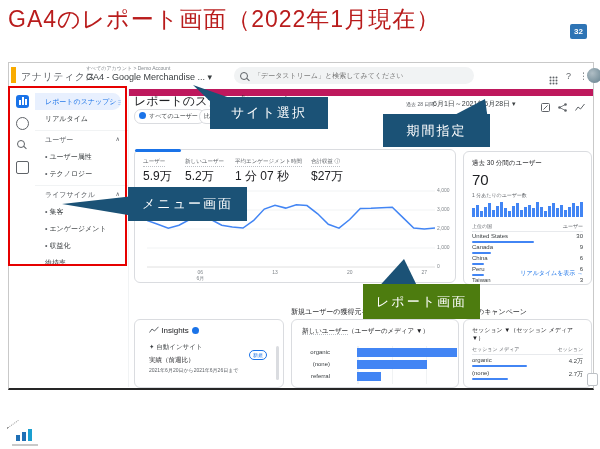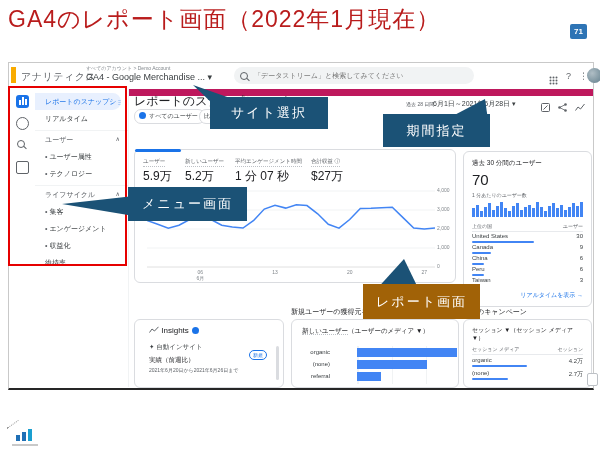--- a/index.html
+++ b/index.html
@@ -59,21 +59,21 @@
   .card{border:1px solid #dadce0;border-radius:6px;background:#fff;box-sizing:border-box;}
   #mcard{left:125px;top:86px;width:322px;height:134px;}
   #mtab{left:0;top:-1px;width:46px;height:3px;background:#1a73e8;border-radius:2px;}
   .m-label{position:absolute;top:8px;font-size:5.5px;color:#5f6368;border-bottom:1px dotted #bdc1c6;padding-bottom:1px;white-space:nowrap;}
   .m-value{position:absolute;top:18px;font-size:12px;color:#202124;white-space:nowrap;}
   #plot{left:12px;top:40px;width:288px;height:78px;}
   .y-tick{position:absolute;left:302px;font-size:5px;color:#80868b;}
   .x-tick{position:absolute;top:119px;font-size:5px;color:#80868b;transform:translateX(-50%);text-align:center;line-height:6px;}
 
   
-  #rtcard{left:454px;top:88px;width:129px;height:156px;padding:7px 8px;}
+  #rtcard{left:454px;top:88px;width:129px;height:134px;padding:7px 8px;}
   #rt-title{font-size:6.5px;color:#202124;}
   #rt-value{font-size:15px;color:#202124;margin-top:3px;}
   #rt-permin{font-size:5px;color:#5f6368;margin-top:4px;}
   #sparkline{margin-top:3px;height:16px;display:flex;align-items:flex-end;gap:1px;}
   .sp-bar{width:3px;background:#4285f4;}
   #rt-thead{display:flex;justify-content:space-between;font-size:5px;color:#5f6368;
     border-bottom:1px solid #e8eaed;padding-bottom:2px;margin-top:6px;}
   .ct-row{position:relative;height:11px;font-size:6px;color:#3c4043;}
   .ct-name{position:absolute;left:0;top:1px;}
   .ct-val{position:absolute;right:0;top:1px;}
@@ -119,21 +119,21 @@
   .lg-bar{position:absolute;bottom:5px;background:#1f6fb5;width:4px;}
   #lg-arrow{position:absolute;left:1px;top:0px;width:14px;height:10px;border-top:1.5px dotted #9e9e9e;transform:rotate(-35deg);transform-origin:left bottom;}
   #lg-text{position:absolute;left:0;bottom:0;width:26px;height:2px;background:#c9c9c9;}
 </style>
 </head>
 <body>
 
 <div id="slide">
 
   <div id="slide-title" class="abs">GA4のレポート画面（2022年1月現在）</div>
-  <div id="page-badge" class="abs" style="background: rgb(46, 116, 181);">71</div>
+  <div id="page-badge" class="abs" style="background: rgb(46, 116, 181);">32</div>
 
   <div id="shot" class="abs">
 
     <div id="topbar" class="abs">
       <div id="ga-logo" class="abs" style="background: rgb(249, 171, 0);"></div>
       <div id="brand" class="abs">アナリティクス</div>
       <div id="crumb" class="abs">すべてのアカウント &gt; Demo Account</div>
       <div id="account" class="abs"><span>GA4 - Google Merchandise ...</span> <span>▾</span></div>
       <input id="searchbox" class="abs" placeholder="「データストリーム」と検索してみてください" style="">
       <span class="abs mag" style="left:231px;top:9px;"></span>
@@ -370,21 +370,21 @@
   <svg id="tails" class="abs" width="600" height="449">
     <polygon points="214,105 250,105 193,85" fill="#1b5276"></polygon>
     <polygon points="445,120 488,120 485,99" fill="#1b5276"></polygon>
     <polygon points="134,196 134,216 62,204" fill="#1b5276"></polygon>
     <polygon points="374,292 420,292 404,259" fill="#1b5276"></polygon>
   </svg>
 
   <div class="callout" style="left: 210px; top: 97px; width: 118px; height: 32px; line-height: 32px; background: rgb(27, 82, 118);">サイト選択</div>
   <div class="callout" style="left: 383px; top: 114px; width: 107px; height: 33px; line-height: 33px; background: rgb(27, 82, 118);">期間指定</div>
   <div class="callout" style="left: 128px; top: 187px; width: 119px; height: 34px; line-height: 34px; background: rgb(27, 82, 118);">メニュー画面</div>
-  <div class="callout" style="left: 363px; top: 284px; width: 117px; height: 35px; line-height: 35px; background: #a16207;">レポート画面</div>
+  <div class="callout" style="left: 363px; top: 284px; width: 117px; height: 35px; line-height: 35px; background: #4d7c0f;">レポート画面</div>
 
   <div id="logo" class="abs">
     <span class="lg-bar" style="left:4px;height:6px;"></span>
     <span class="lg-bar" style="left:10px;height:9px;"></span>
     <span class="lg-bar" style="left:16px;height:12px;background:#1a9fd0;"></span>
     <span id="lg-arrow"></span>
     <span id="lg-text"></span>
   </div>
 </div>
 

